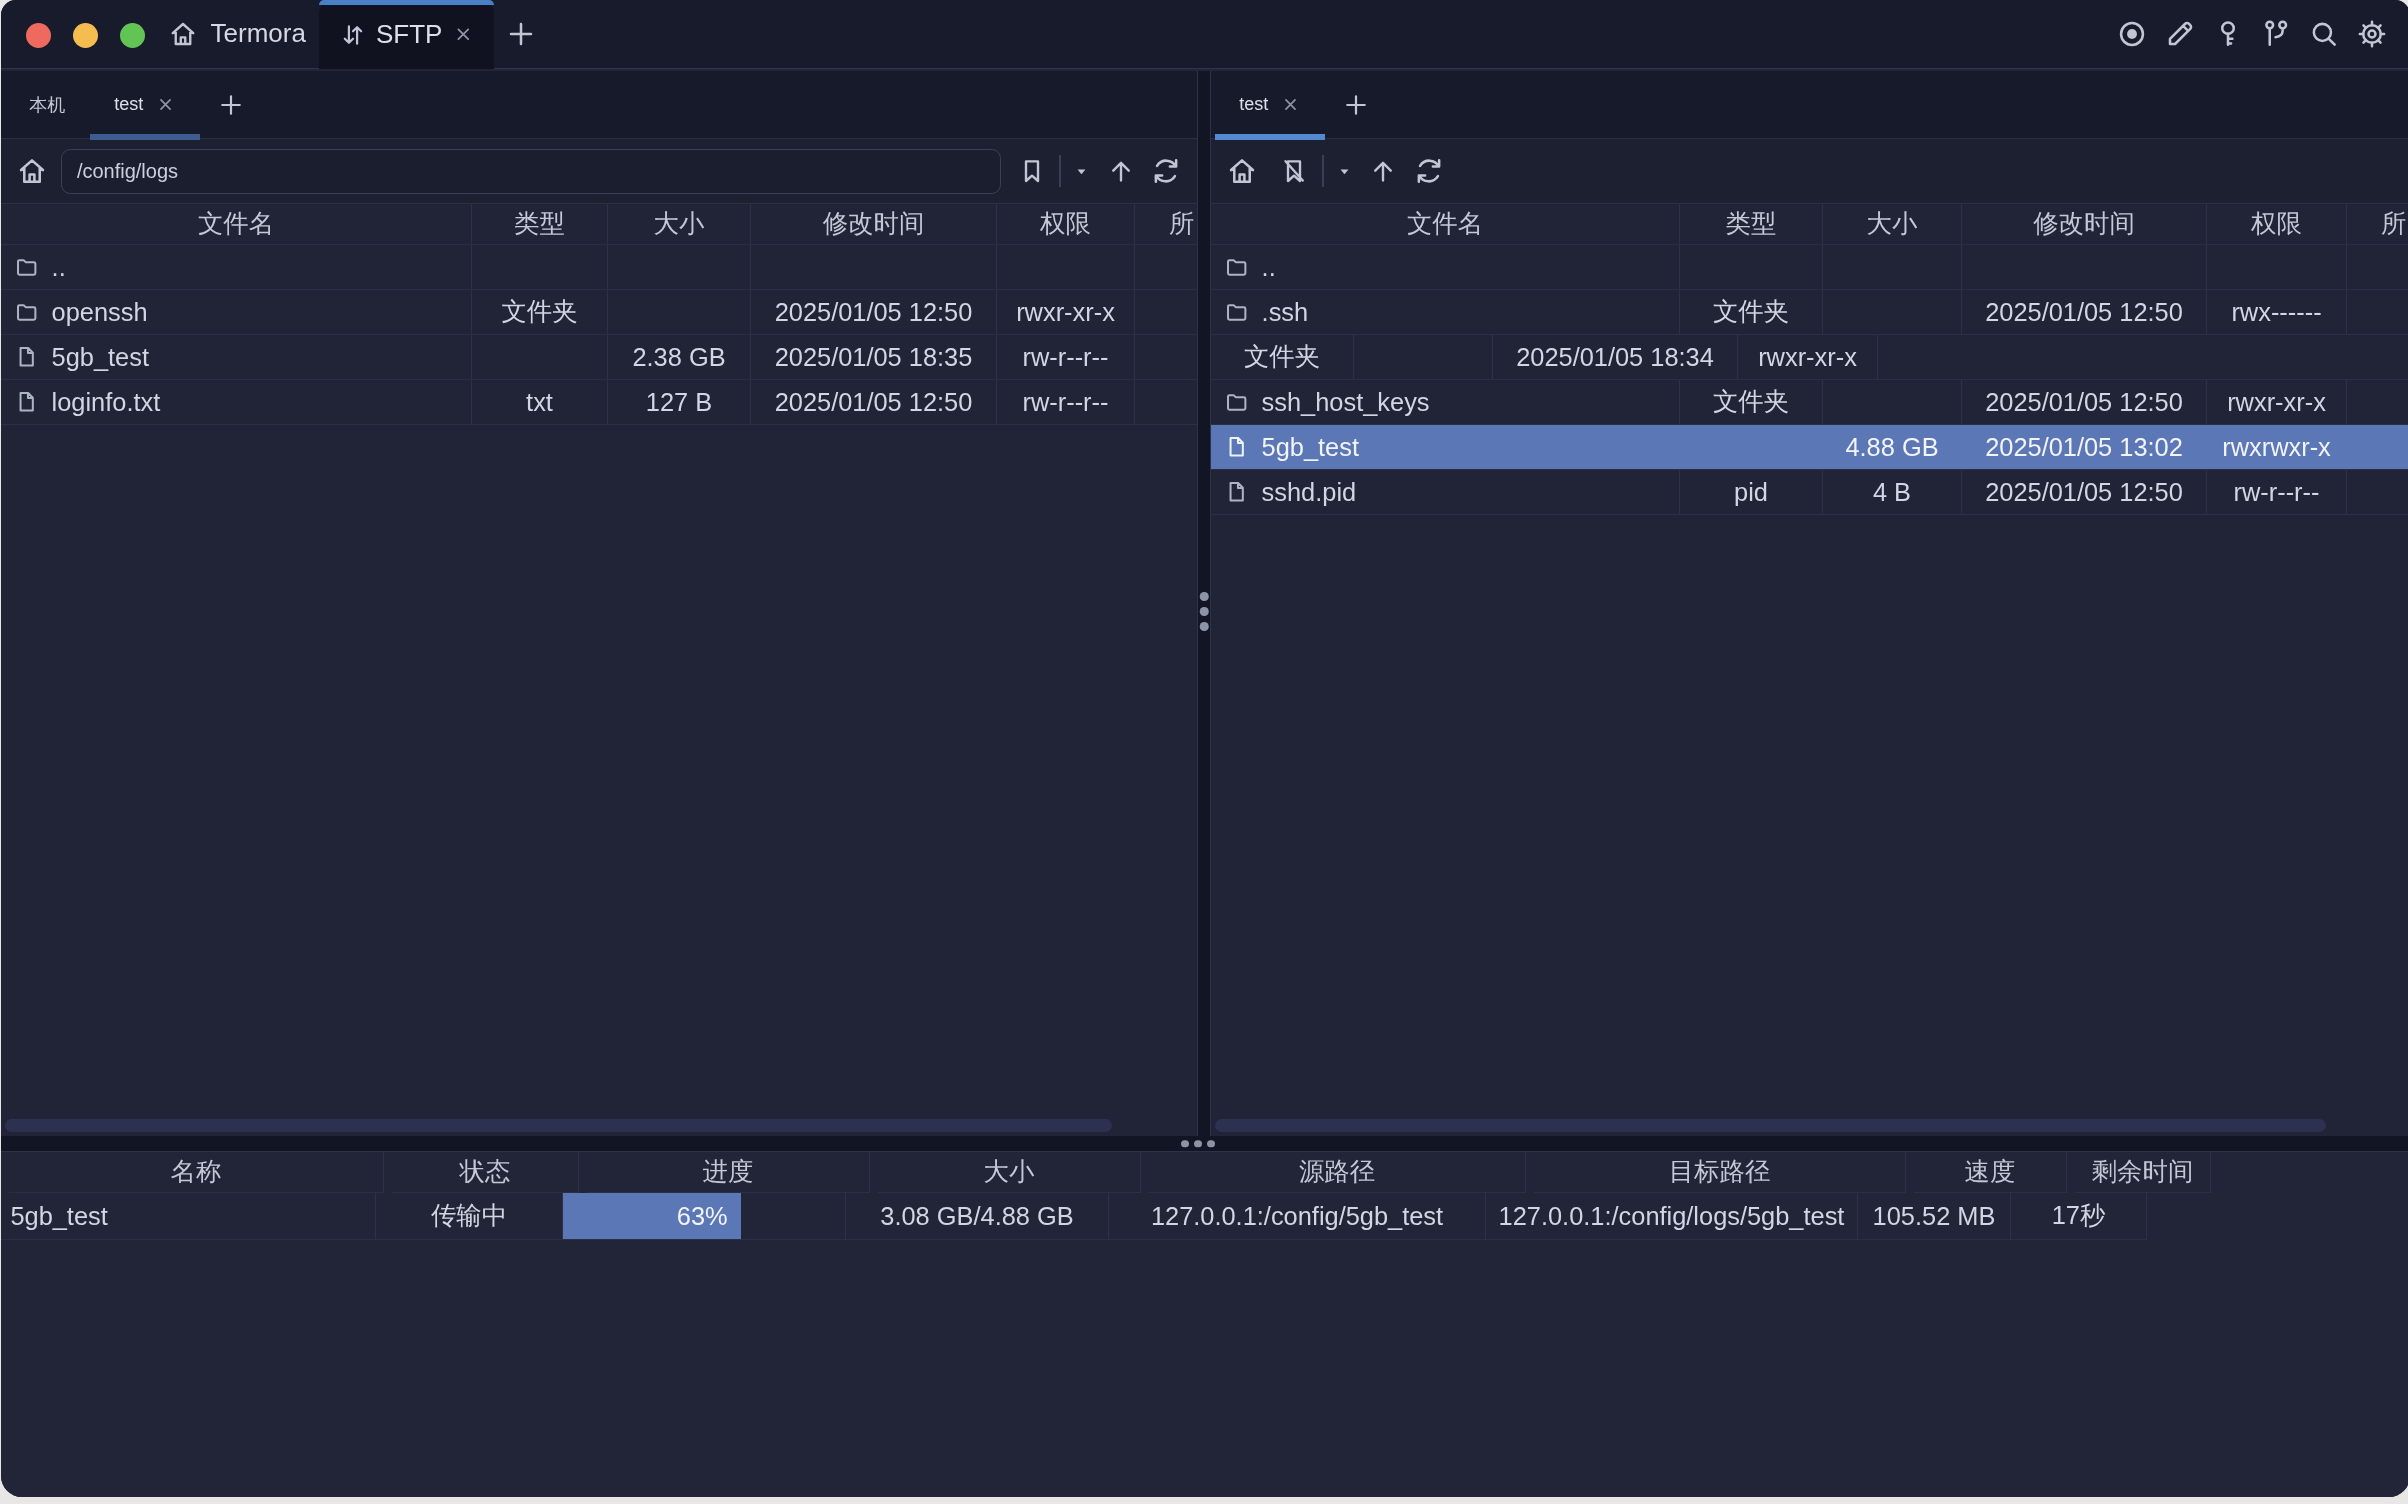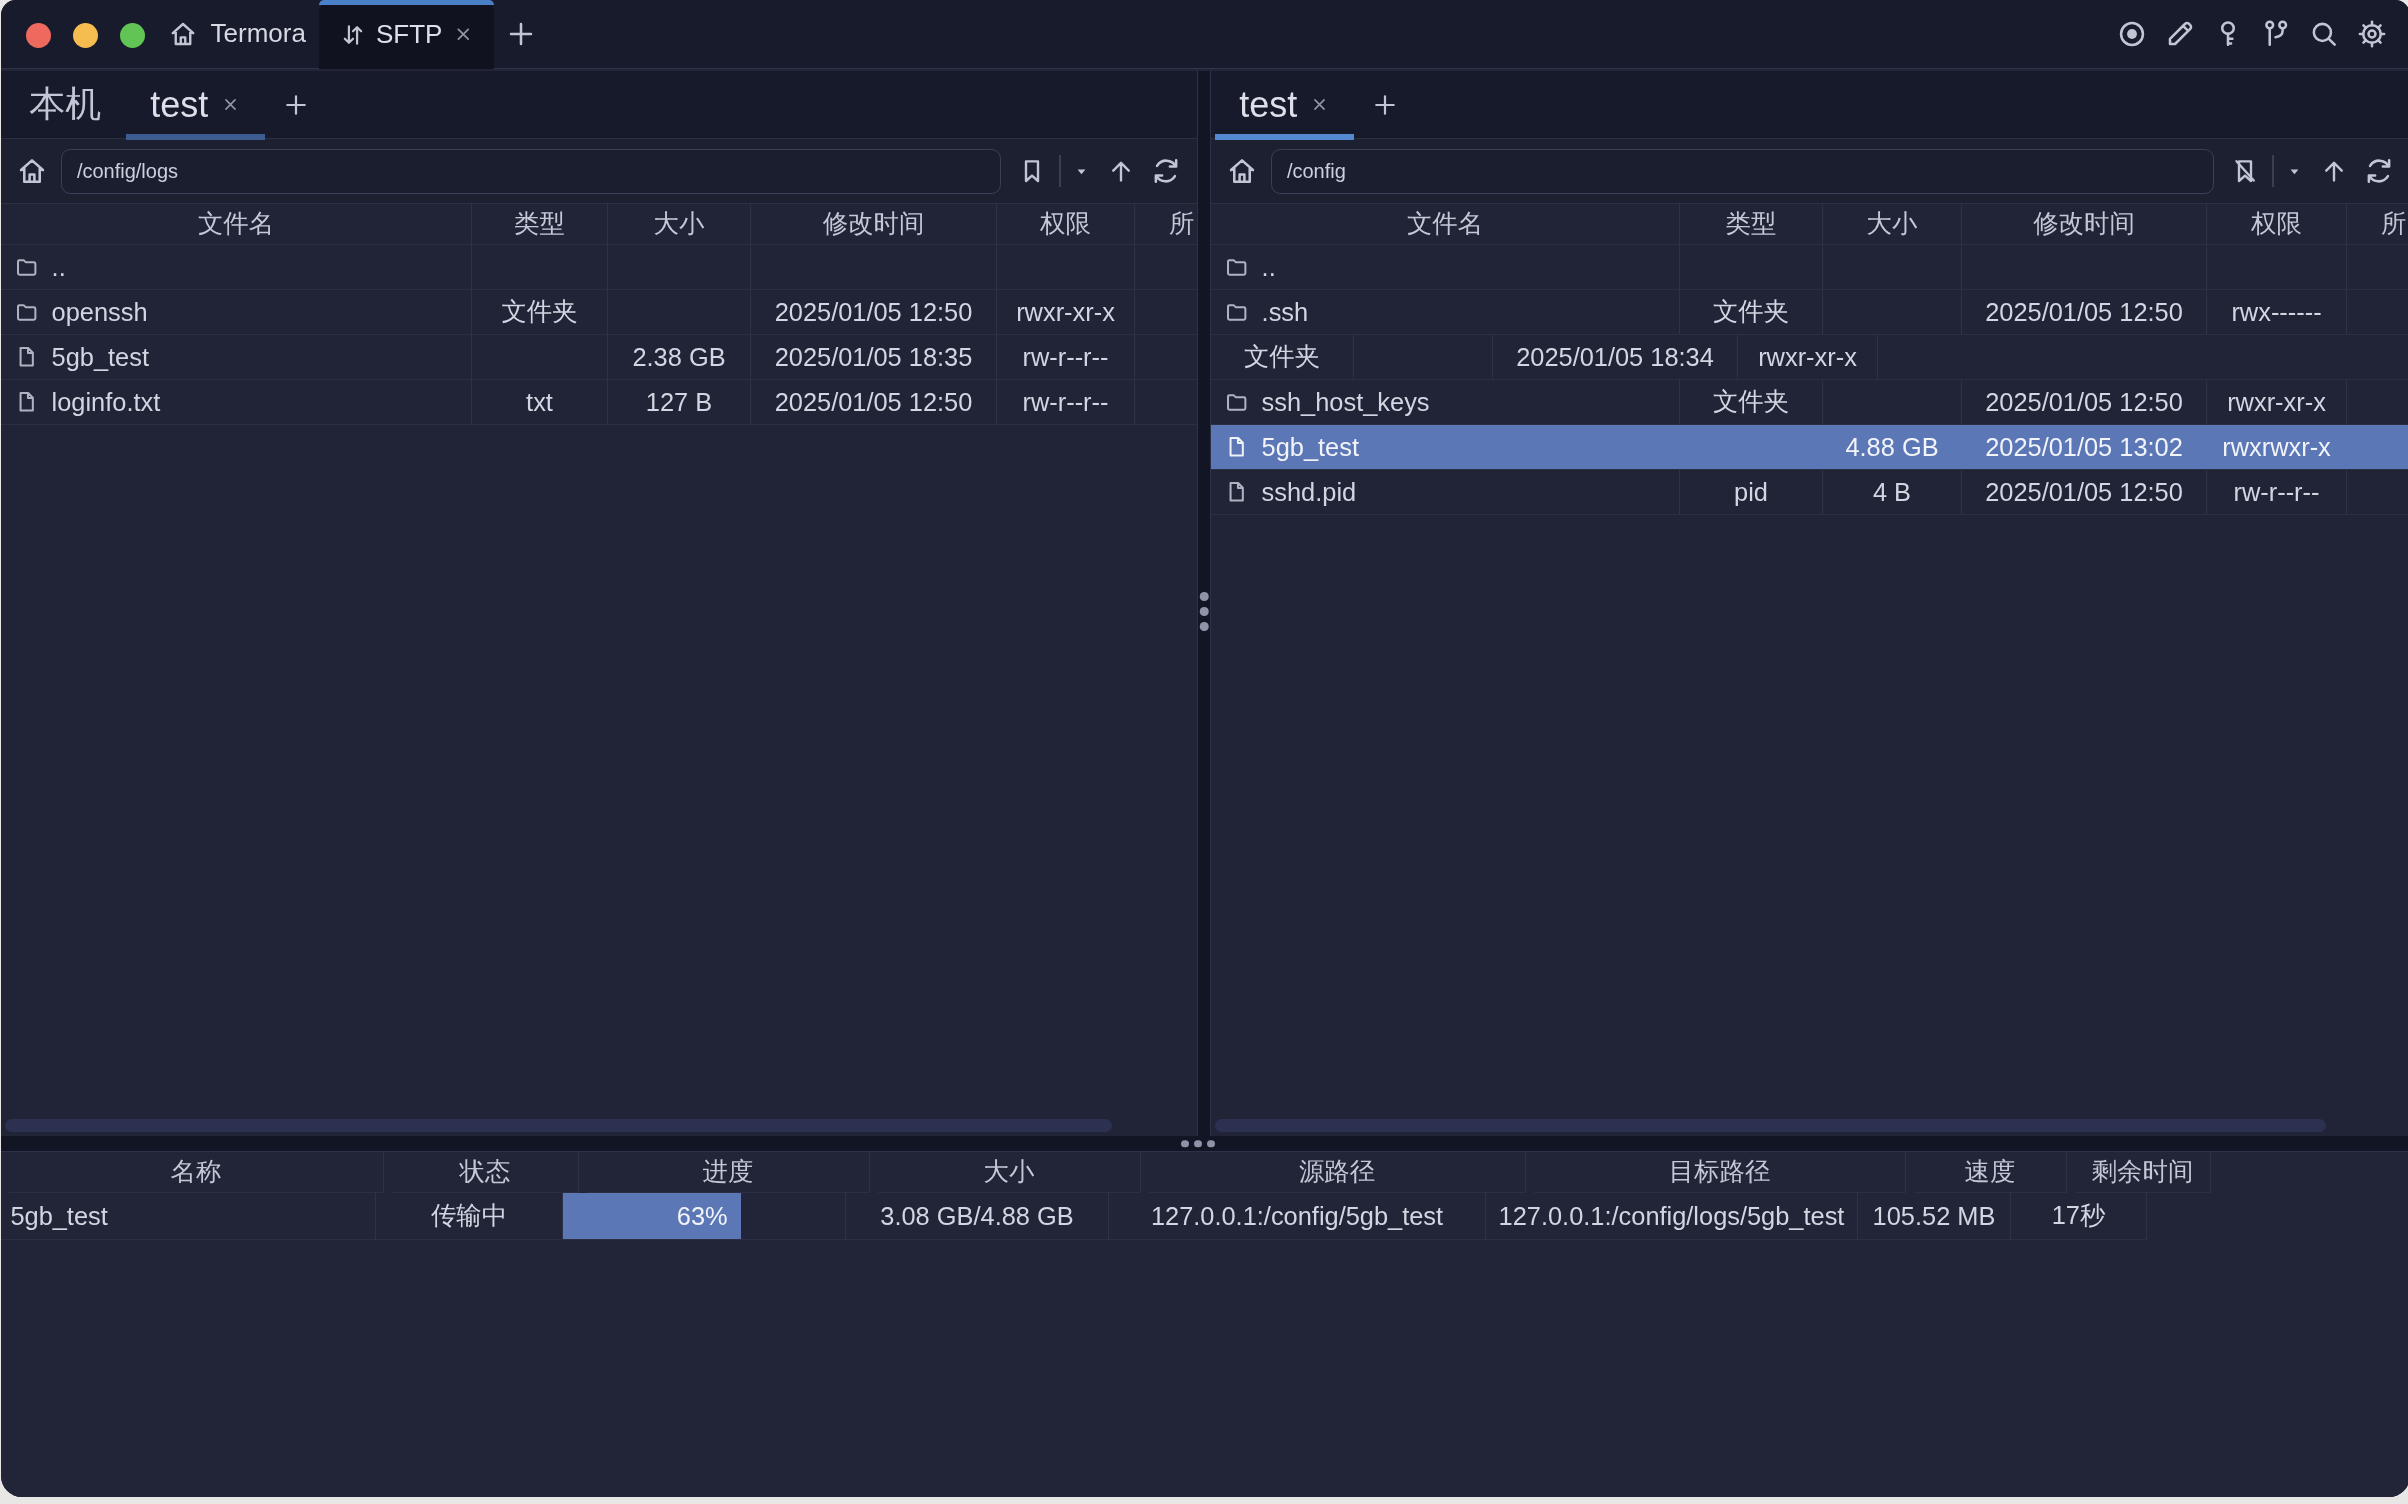--- a/index.html
+++ b/index.html
@@ -70,21 +70,21 @@
   .v-dots i, .h-dots i { width:8.5px; height:8.5px; border-radius:50%; background:#8e93a5; display:block; }
 
   
   .pane-tabs {
     height:68px; background:#171a2a; border-bottom:1.9px solid #2b2f44;
     display:flex; align-items:stretch; padding-left:3.8px;
     position:relative;
   }
   .ptab {
     position:relative; display:flex; align-items:center; gap:11.3px;
-    padding:0 24.5px; font-size:36px; color:#c3c7d5;
+    padding:0 24.5px; font-size:18px; color:#c3c7d5;
   }
   .ptab.active { color:#dde0ea; }
   .ptab.active::after {
     content:""; position:absolute; left:0; right:0; bottom:-1.9px; height:5.6px;
   }
   .pane.left  .ptab.active::after { background:#3d5c91; }
   .pane.right .ptab.active::after { background:#5489d2; }
   .ptab-plus { display:flex; align-items:center; padding:0 17px; }
 
   
@@ -410,21 +410,20 @@
             </svg>
         </div>
       </div>
 
       <div class="pane-toolbar">
         <span class="home-btn">
           <svg width="32" height="32" viewBox="0 0 24 24">
               <path class="stroke" d="M3.8 11.3 12 4l8.2 7.3 M6.2 9.4V20h11.6V9.4 M10.2 20v-5.3h3.6V20"></path>
             </svg>
         </span>
-        <input class="path-input" type="text" value="/config" style="">
         <div class="tool-group">
           <span class="tool-btn">
             <svg width="30" height="30" viewBox="0 0 24 24">
                 <path class="stroke" d="M7.2 4.3h9.6V20l-4.8-4.3L7.2 20z M5.2 4.2 19 19.6"></path>
               </svg>
           </span>
           <span class="vsep"></span>
           <span class="tool-btn small">
             <svg width="17" height="17" viewBox="0 0 24 24">
                 <path class="fillsolid" d="M6.5 9h11L12 15.8z"></path>

